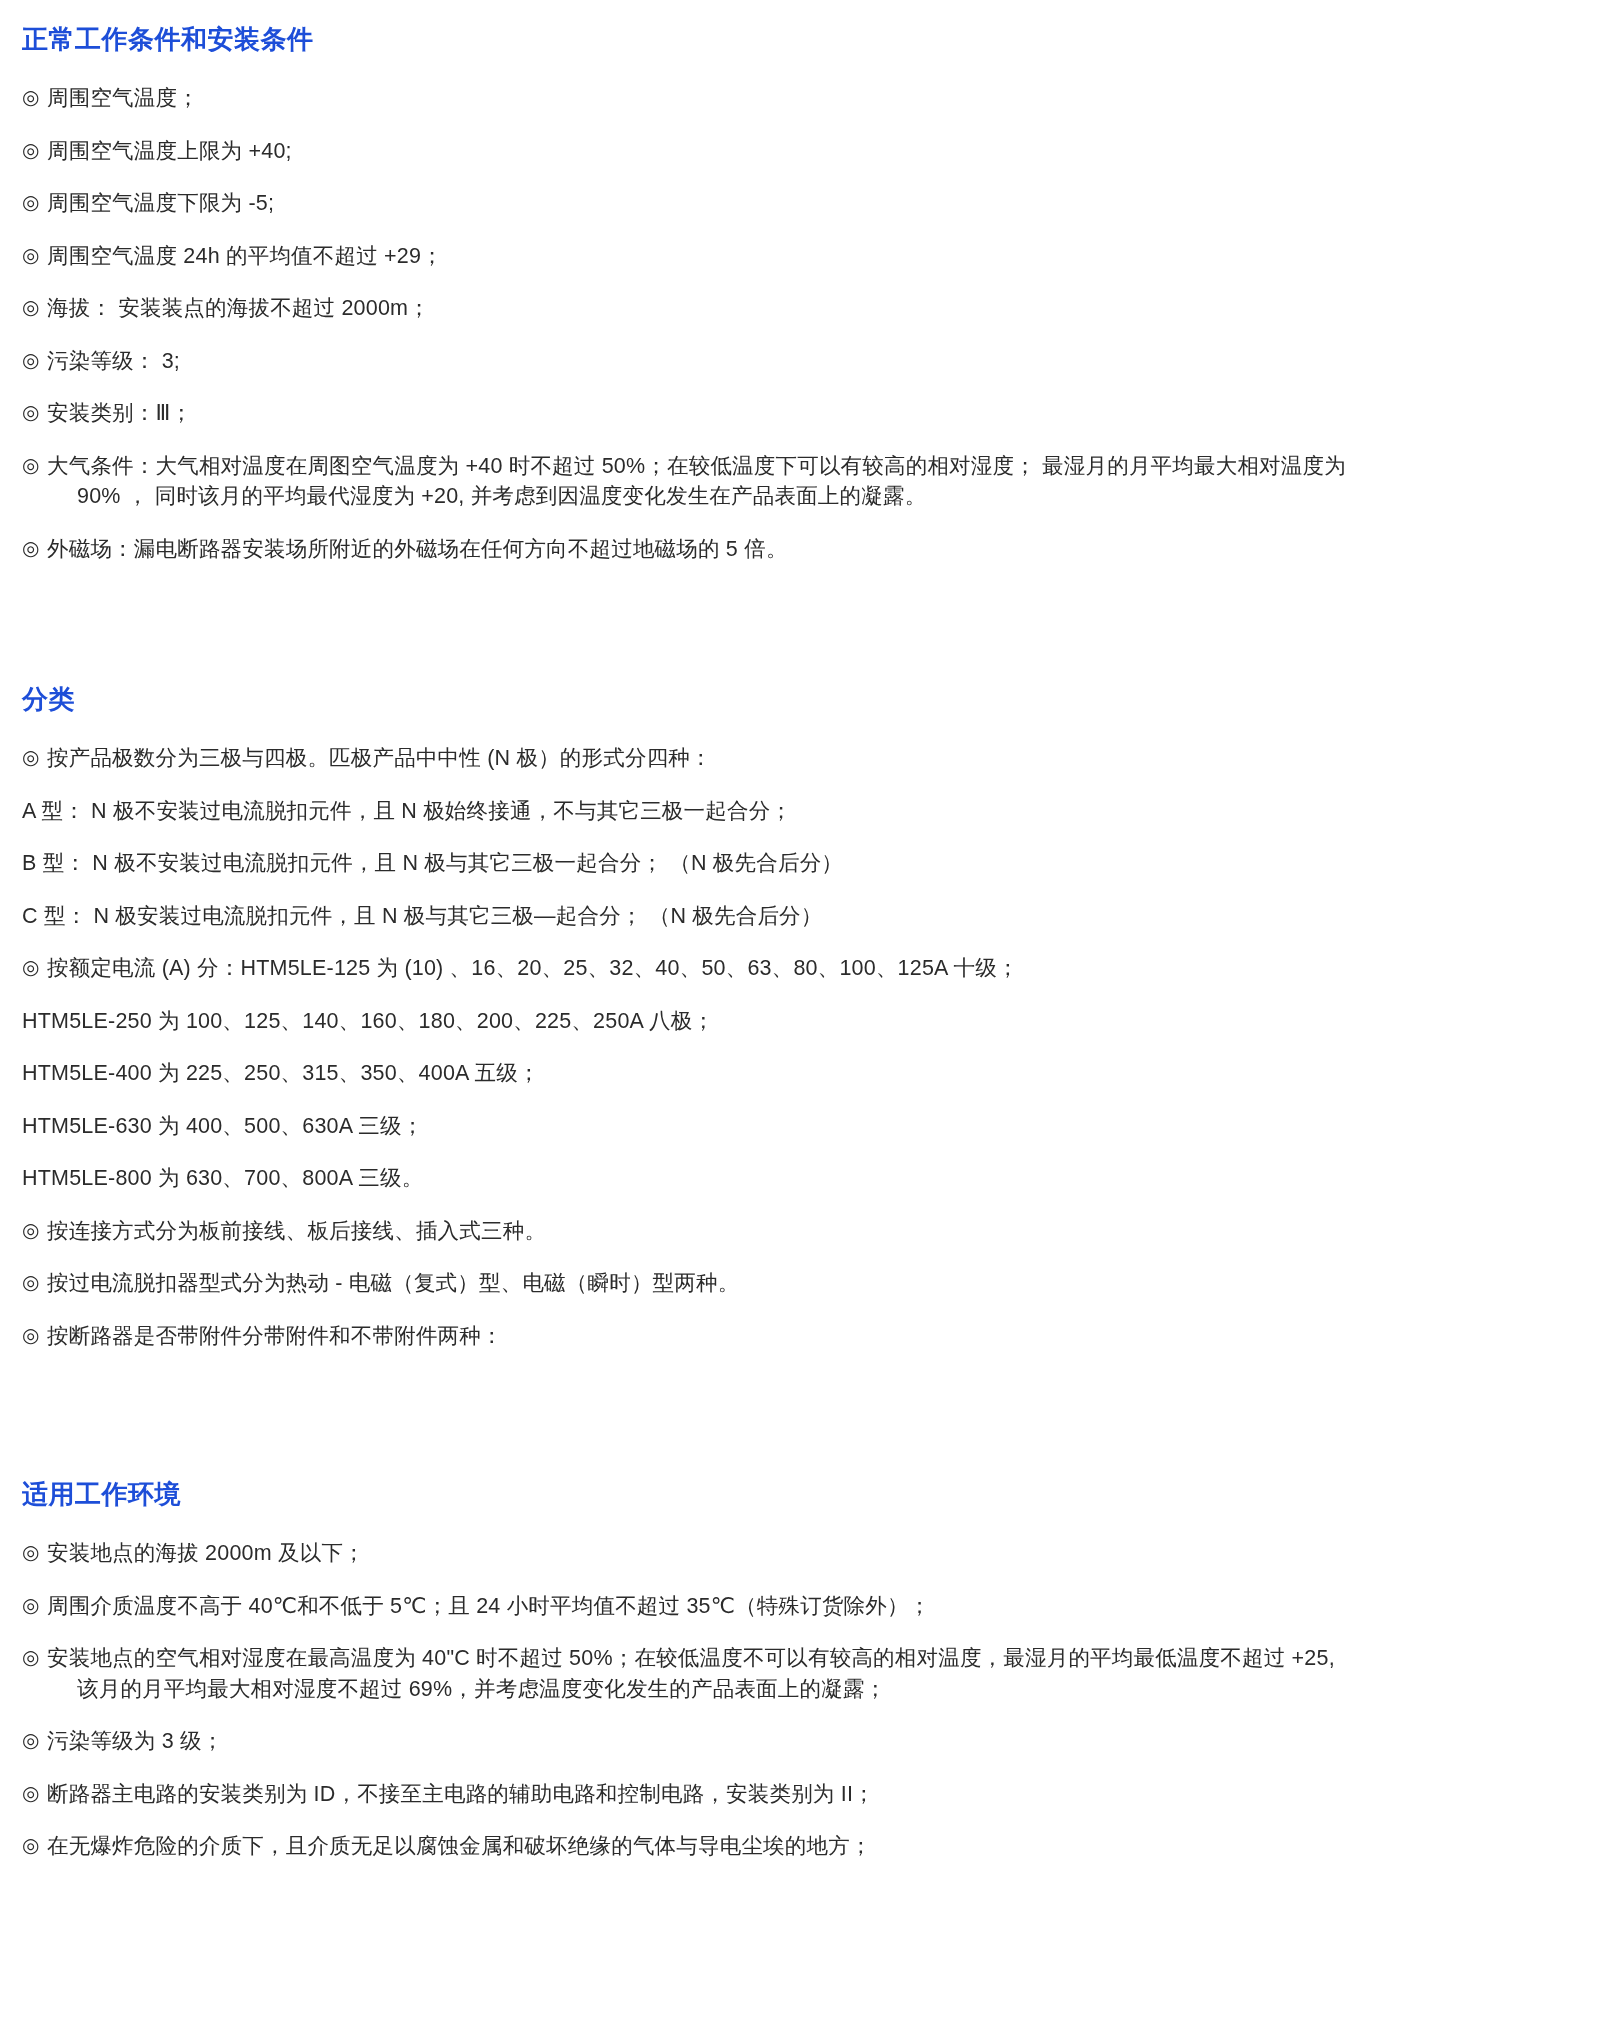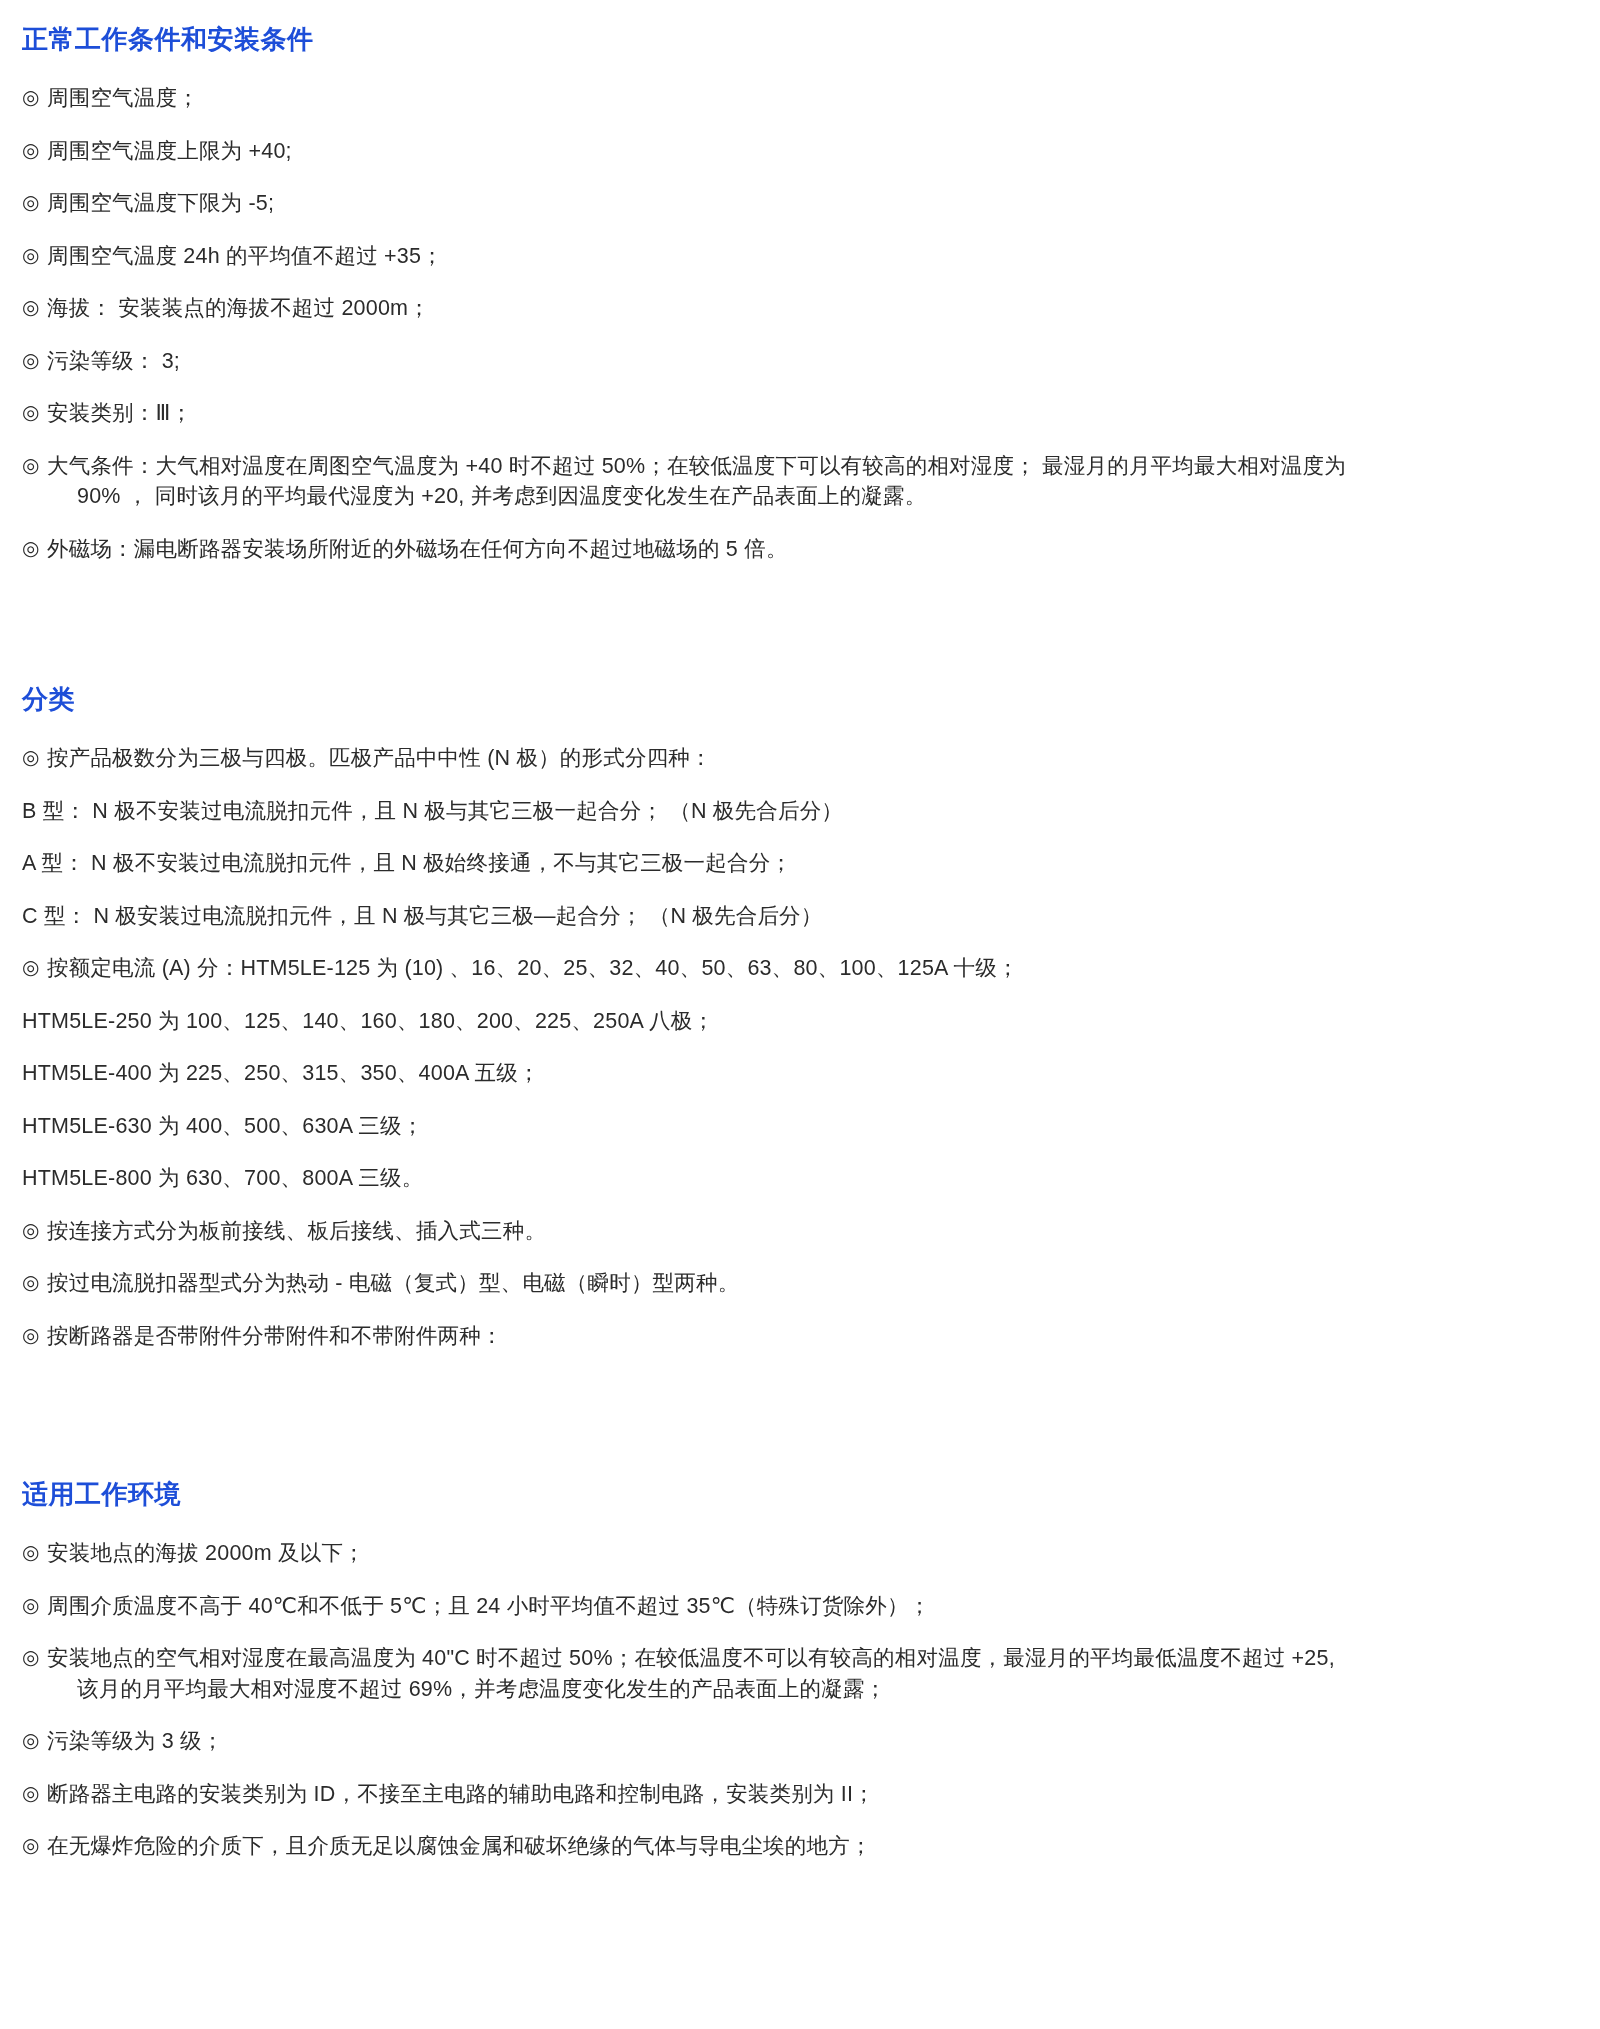--- a/index.html
+++ b/index.html
@@ -90,21 +90,21 @@
     <div class="bullet-line">
       <span class="bullet">◎</span>
       <span class="bullet-text">周围空气温度上限为 +40;</span>
     </div>
     <div class="bullet-line">
       <span class="bullet">◎</span>
       <span class="bullet-text">周围空气温度下限为 -5;</span>
     </div>
     <div class="bullet-line">
       <span class="bullet">◎</span>
-      <span class="bullet-text">周围空气温度 24h 的平均值不超过 +35；</span>
+      <span class="bullet-text">周围空气温度 24h 的平均值不超过 +29；</span>
     </div>
     <div class="bullet-line">
       <span class="bullet">◎</span>
       <span class="bullet-text">海拔： 安装装点的海拔不超过 2000m；</span>
     </div>
     <div class="bullet-line">
       <span class="bullet">◎</span>
       <span class="bullet-text">污染等级： 3;</span>
     </div>
     <div class="bullet-line">
@@ -126,22 +126,22 @@
 
   <div class="gap-lg"></div>
 
   <div class="section">
     <h2 class="section-title">分类</h2>
 
     <div class="bullet-line">
       <span class="bullet">◎</span>
       <span class="bullet-text">按产品极数分为三极与四极。匹极产品中中性 (N 极）的形式分四种：</span>
     </div>
+    <p class="plain-line">A 型： N 极不安装过电流脱扣元件，且 N 极始终接通，不与其它三极一起合分；</p>
     <p class="plain-line">B 型： N 极不安装过电流脱扣元件，且 N 极与其它三极一起合分； （N 极先合后分）</p>
-    <p class="plain-line">A 型： N 极不安装过电流脱扣元件，且 N 极始终接通，不与其它三极一起合分；</p>
     <p class="plain-line">C 型： N 极安装过电流脱扣元件，且 N 极与其它三极—起合分； （N 极先合后分）</p>
 
     <div class="bullet-line">
       <span class="bullet">◎</span>
       <span class="bullet-text">按额定电流 (A) 分：HTM5LE-125 为 (10) 、16、20、25、32、40、50、63、80、100、125A 十级；</span>
     </div>
     <p class="plain-line">HTM5LE-250 为 100、125、140、160、180、200、225、250A 八极；</p>
     <p class="plain-line">HTM5LE-400 为 225、250、315、350、400A 五级；</p>
     <p class="plain-line">HTM5LE-630 为 400、500、630A 三级；</p>
     <p class="plain-line">HTM5LE-800 为 630、700、800A 三级。</p>

